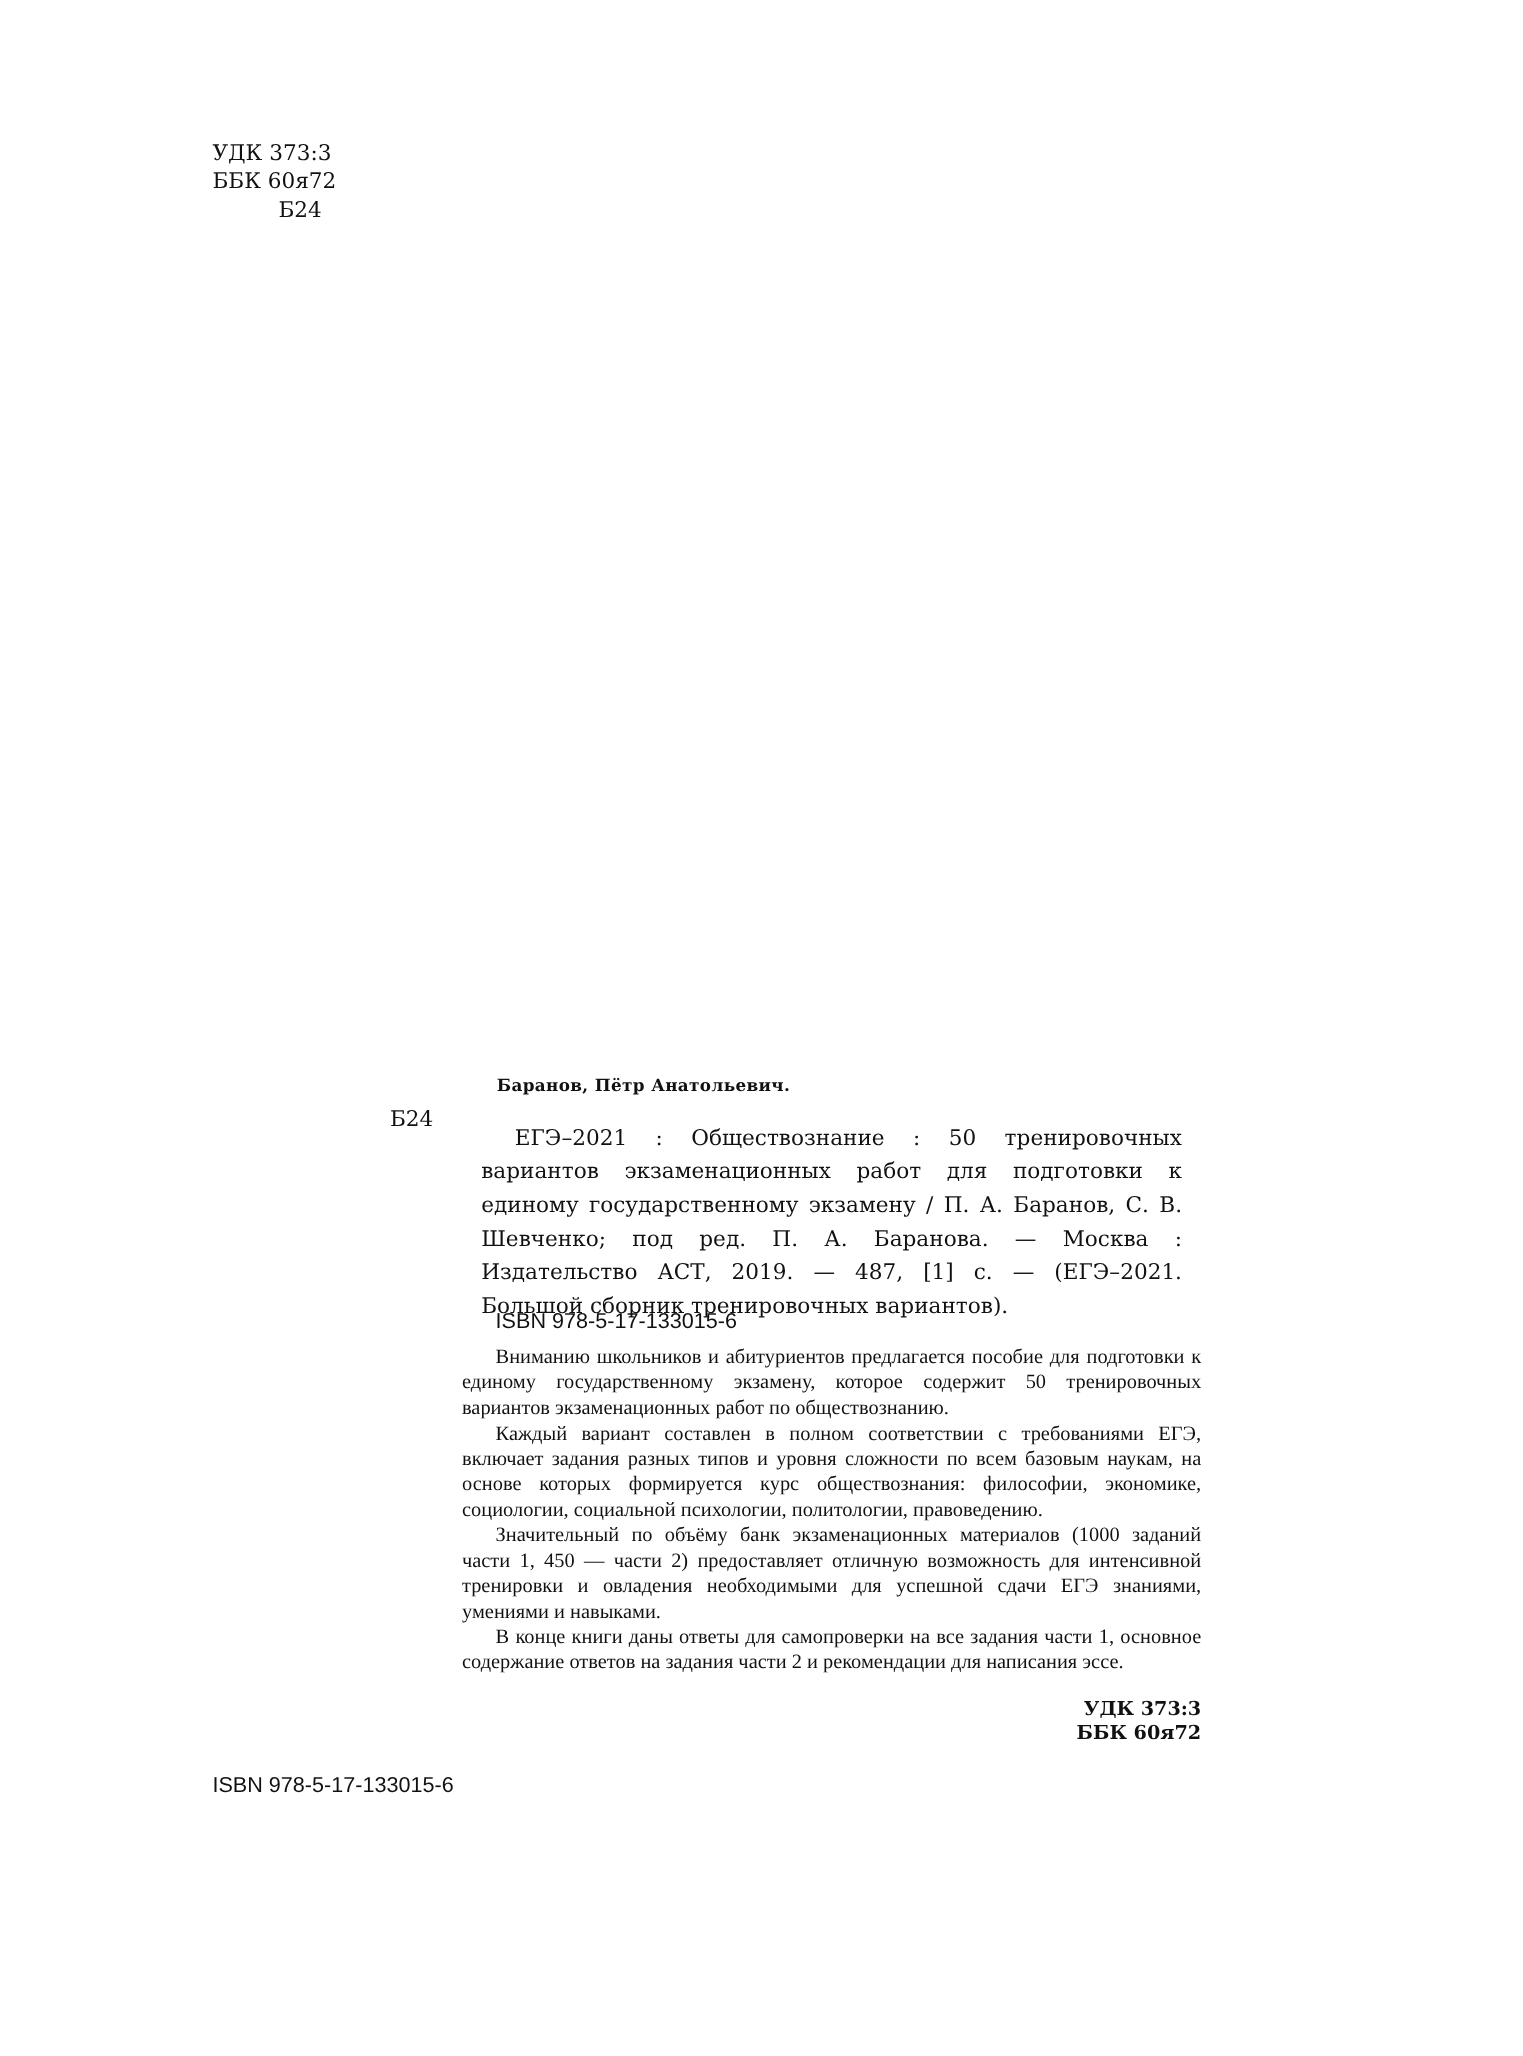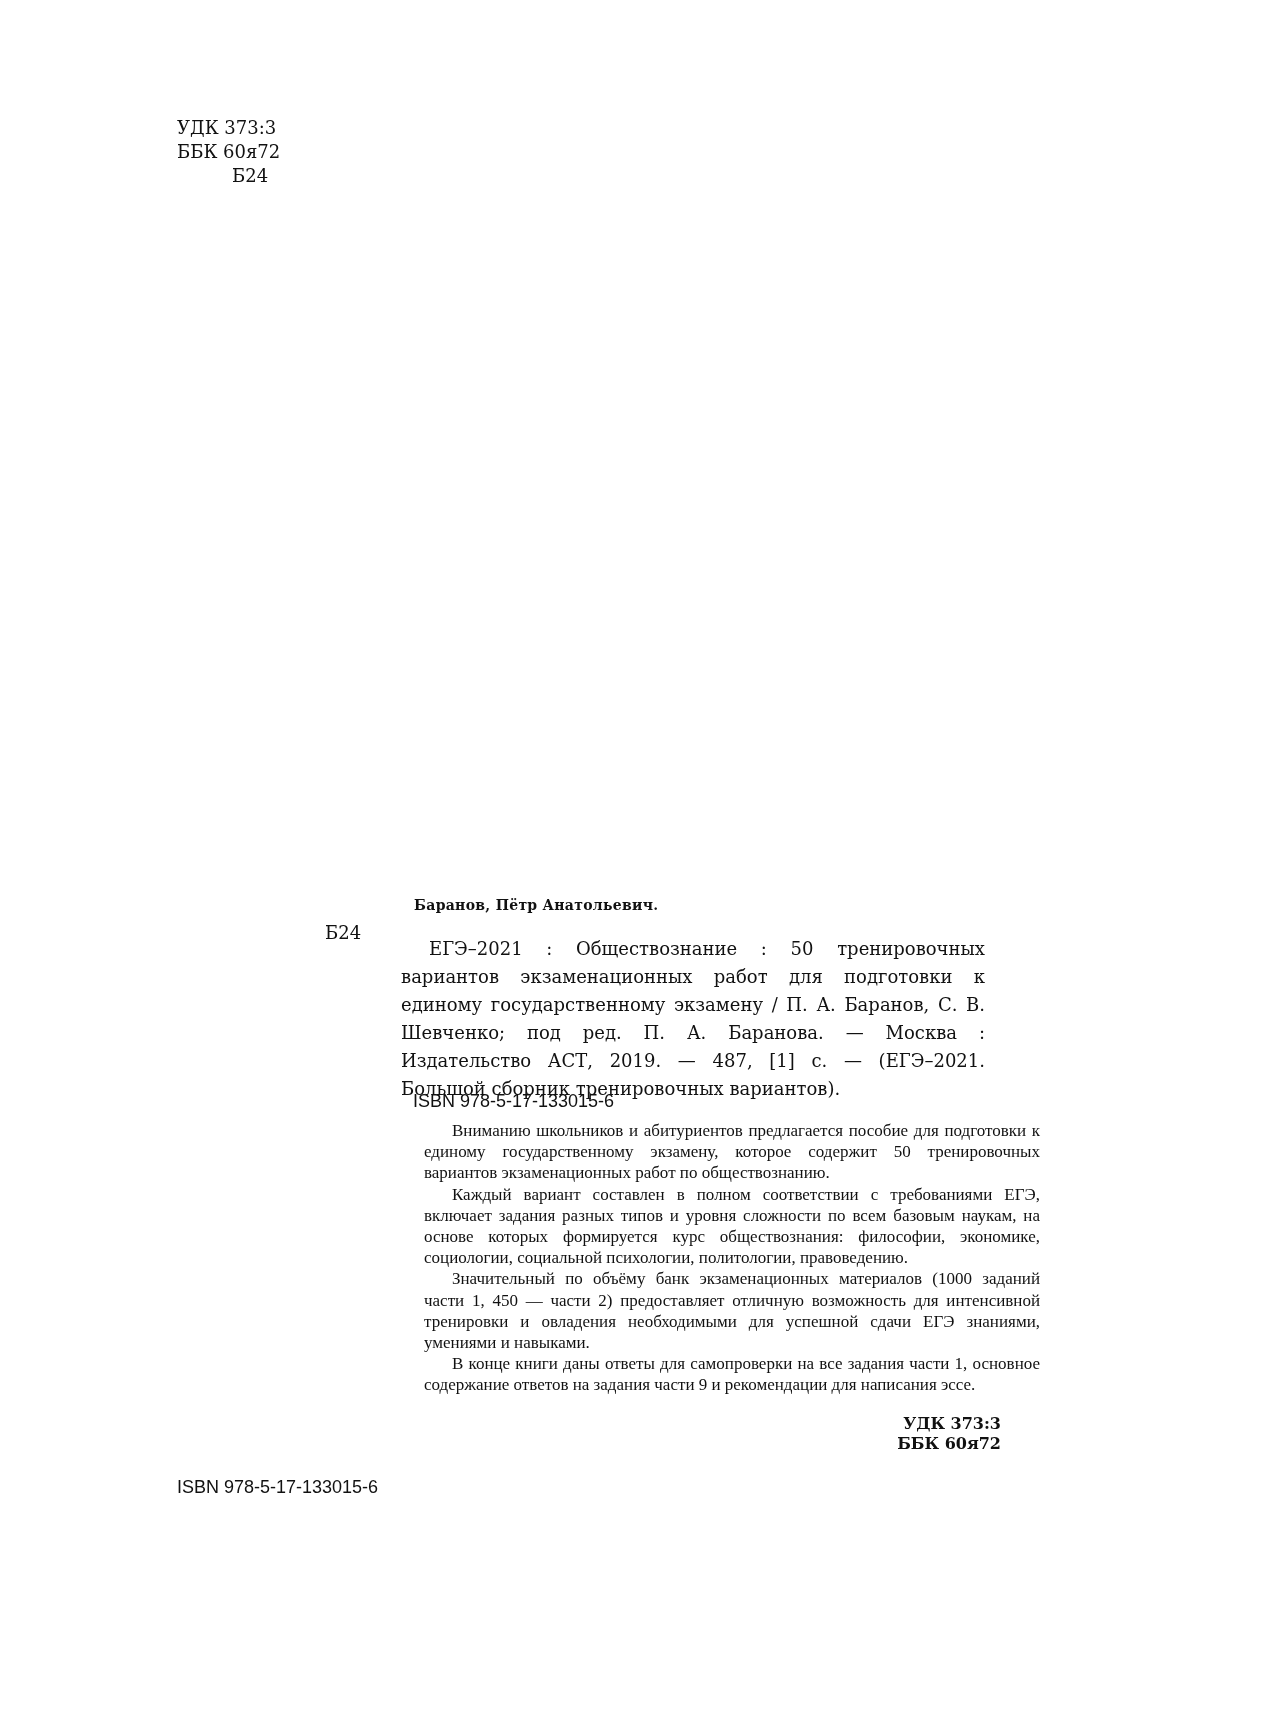--- a/index.html
+++ b/index.html
@@ -9,21 +9,21 @@
   .codes-top { left: 177px; top: 116px; font-size: 18px; line-height: 24px; }
   .codes-top div { white-space: nowrap; }
   .codes-top .indent { padding-left: 55px; }
   .card { left: 325px; top: 892px; width: 676px; }
   .author { position: absolute; left: 60px; top: 0; font-weight: bold; font-size: 14px; line-height: 26px; white-space: nowrap; letter-spacing: 0.3px; margin-left: 29px; }
   .libnum { position: absolute; left: 0; top: 27px; font-size: 18px; line-height: 28px; }
   .biblio { position: absolute; left: 60px; top: 27px; width: 616px; font-size: 18px; line-height: 28px; text-align: justify; }
   .biblio p { margin: 16px; }
   .biblio .first { text-indent: 28px; }
   .isbn-inline { position: absolute; left: 88px; top: 196px; font-family: "Liberation Sans", sans-serif; font-size: 18px; line-height: 26px; white-space: nowrap; }
-  .abstract { position: absolute; left: 60px; top: 228px; width: 616px; font-family: "Liberation Serif", serif; font-size: 17px; line-height: 21.2px; text-align: justify; margin-left: 39px; }
+  .abstract { position: absolute; left: 60px; top: 228px; width: 616px; font-family: "Liberation Serif", serif; font-size: 17px; line-height: 21.2px; text-align: justify; }
   .abstract p { margin: 0; text-indent: 28px; }
   .codes-bottom { position: absolute; right: 0; top: 522px; text-align: right; font-weight: bold; font-size: 16px; line-height: 20px; white-space: nowrap; }
   .isbn-bottom { left: 177px; top: 1475px; font-family: "Liberation Sans", sans-serif; font-size: 18px; line-height: 24px; white-space: nowrap; }
   .copyright { left: 754px; top: 1503px; font-size: 18px; line-height: 25px; white-space: nowrap; }
   .copyright .sym { display: inline-block; width: 26px; }
 </style>
 </head>
 <body>
 
 <div class="abs codes-top">
@@ -36,21 +36,21 @@
   <div class="author">Баранов, Пётр Анатольевич.</div>
   <div class="libnum">Б24</div>
   <div class="biblio">
     <p class="first">ЕГЭ–2021 : Обществознание : 50 тренировочных вариантов экзаменационных работ для подготовки к единому государственному экзамену / П. А. Баранов, С. В. Шевченко; под ред. П. А. Баранова. — Москва : Издательство АСТ, 2019. — 487, [1] с. — (ЕГЭ–2021. Большой сборник тренировочных вариантов).</p>
   </div>
   <div class="isbn-inline">ISBN 978-5-17-133015-6</div>
   <div class="abstract">
     <p>Вниманию школьников и абитуриентов предлагается пособие для подготовки к единому государственному экзамену, которое содержит 50 тренировочных вариантов экзаменационных работ по обществознанию.</p>
     <p>Каждый вариант составлен в полном соответствии с требованиями ЕГЭ, включает задания разных типов и уровня сложности по всем базовым наукам, на основе которых формируется курс обществознания: философии, экономике, социологии, социальной психологии, политологии, правоведению.</p>
     <p>Значительный по объёму банк экзаменационных материалов (1000 заданий части 1, 450 — части 2) предоставляет отличную возможность для интенсивной тренировки и овладения необходимыми для успешной сдачи ЕГЭ знаниями, умениями и навыками.</p>
-    <p>В конце книги даны ответы для самопроверки на все задания части 1, основное содержание ответов на задания части 9 и рекомендации для написания эссе.</p>
+    <p>В конце книги даны ответы для самопроверки на все задания части 1, основное содержание ответов на задания части 2 и рекомендации для написания эссе.</p>
   </div>
   <div class="codes-bottom">
     <div>УДК 373:3</div>
     <div>ББК 60я72</div>
   </div>
 </div>
 
 <div class="abs isbn-bottom">ISBN 978-5-17-133015-6</div>
 
 <div class="abs copyright">

